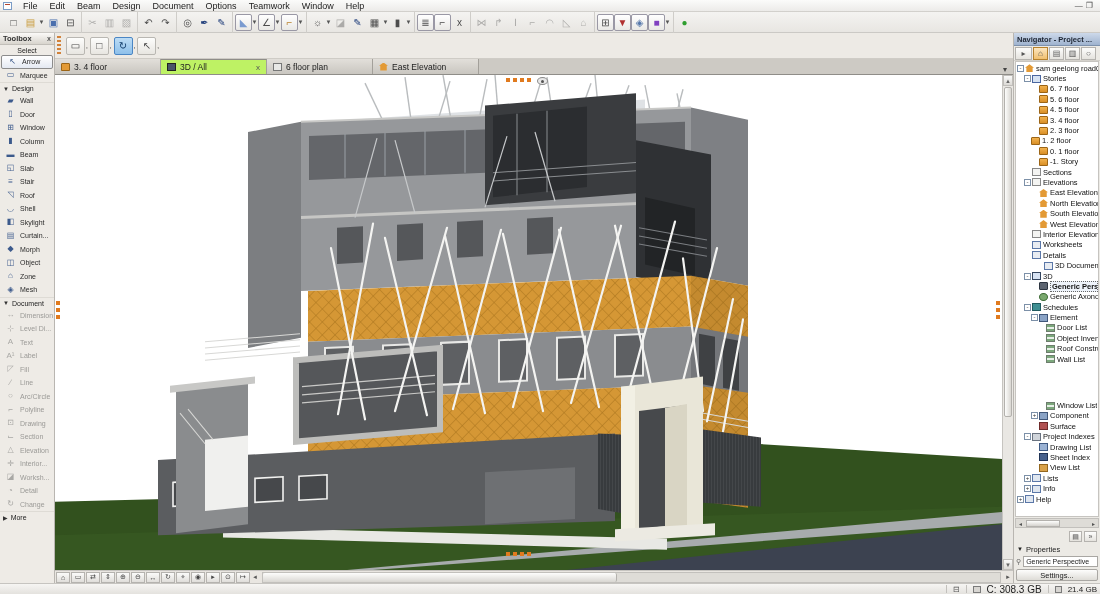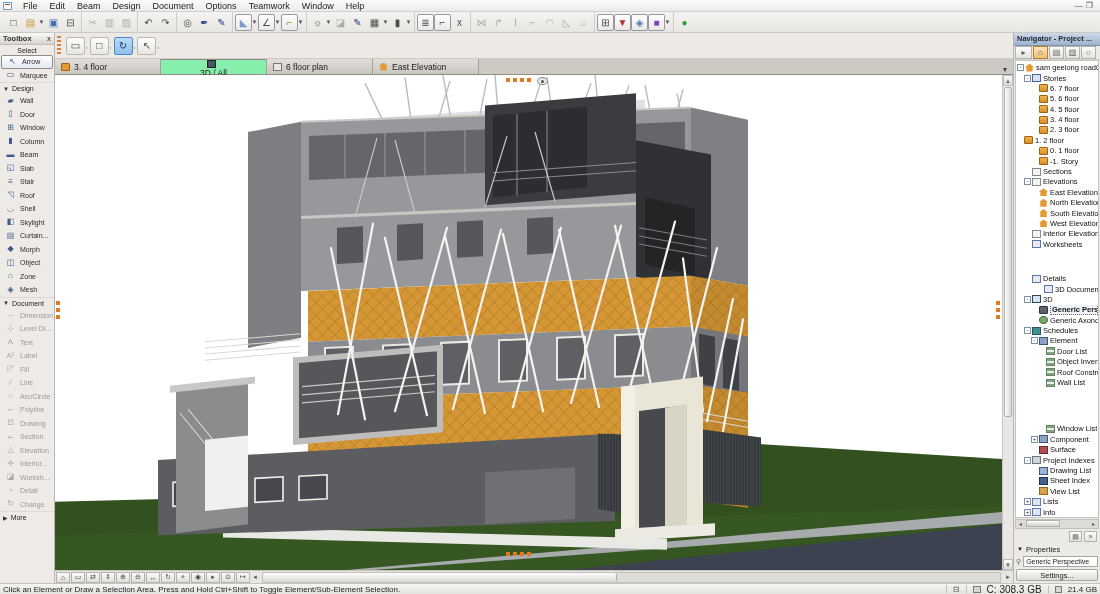--- a/index.html
+++ b/index.html
@@ -51,21 +51,21 @@
   .center { flex:1 1 auto; display:flex; flex-direction:column; min-width:0; }
   .dockstrip { height:26px; background:#edeae5; border-bottom:1px solid #cfccc6; display:flex; align-items:center; padding-left:2px; }
   .grip { width:4px; height:20px; margin-right:3px; background:repeating-linear-gradient(#d2823a 0 2px, transparent 2px 4px); }
   .mini-btn { width:19px; height:18px; border:1px solid #b9b7b2; background:linear-gradient(#fdfdfc,#e8e6e1); border-radius:2px; display:flex; align-items:center; justify-content:center; font-size:10px; color:#444; margin-left:2px; }
   .mini-btn.active { background:linear-gradient(#bcdcf5,#8ec0ea); border-color:#4b86c4; color:#123d6b; }
   .mini-fly { font-size:8px; color:#555; margin-left:1px; }
 
   
   .tabbar { height:16px; background:#cdcac4; border-bottom:1px solid #8f8d88; display:flex; align-items:flex-end; }
   .tab { height:15px; min-width:106px; display:flex; align-items:center; padding:0 6px; font-size:8.5px; color:#222; background:linear-gradient(#e2dfda,#c9c6c0); border-right:1px solid #a3a09a; }
-  .tab.active { background:#86efac; border-top:1px solid #8f8d88;flex-direction:column; }
+  .tab.active { background:#bef264; border-top:1px solid #8f8d88; }
   .tab .ticon { width:9px; height:8px; margin-right:4px; flex:0 0 auto; }
   .ticon.folder { background:#e39a35; border:1px solid #9c6516; border-radius:1px 1px 0 0; }
   .ticon.monitor { background:#4a5668; border:1px solid #222; }
   .ticon.layout { background:#e8e8e6; border:1px solid #777; }
   .ticon.house { background:#e39a35; clip-path:polygon(50% 0,100% 42%,86% 42%,86% 100%,14% 100%,14% 42%,0 42%); }
   .tab .tclose { margin-left:auto; padding-left:8px; font-size:8px; color:#555; }
   .tab-overflow { margin-left:auto; width:16px; text-align:center; font-size:8px; color:#444; }
 
   
   .viewport { flex:1 1 auto; position:relative; background:#ffffff; min-height:0; display:flex; }
@@ -662,21 +662,21 @@
           <div class="trow" style="padding-left: 15px;">
             <span class="noexp"></span>
             <span class="nicon ni-folder"></span>
             <span class="nlabel">3. 4 floor</span>
           </div>
           <div class="trow" style="padding-left: 15px;">
             <span class="noexp"></span>
             <span class="nicon ni-folder"></span>
             <span class="nlabel">2. 3 floor</span>
           </div>
-          <div class="trow" style="padding-left: 0;">
+          <div class="trow" style="padding-left: 7px;">
             <span class="noexp"></span>
             <span class="nicon ni-folder"></span>
             <span class="nlabel">1. 2 floor</span>
           </div>
           <div class="trow" style="padding-left: 15px;">
             <span class="noexp"></span>
             <span class="nicon ni-folder"></span>
             <span class="nlabel">0. 1 floor</span>
           </div>
           <div class="trow" style="padding-left: 15px;">
@@ -717,21 +717,21 @@
           <div class="trow" style="padding-left: 8px;">
             <span class="noexp"></span>
             <span class="nicon ni-section"></span>
             <span class="nlabel">Interior Elevations</span>
           </div>
           <div class="trow" style="padding-left: 8px;">
             <span class="noexp"></span>
             <span class="nicon ni-wks"></span>
             <span class="nlabel">Worksheets</span>
           </div>
-          <div class="trow" style="padding-left: 8px; margin-top: 24px;">
+          <div class="trow" style="padding-left: 8px;">
             <span class="noexp"></span>
             <span class="nicon ni-wks"></span>
             <span class="nlabel">Details</span>
           </div>
           <div class="trow" style="padding-left: 8px; margin-left: 12px;">
             <span class="noexp"></span>
             <span class="nicon ni-wks"></span>
             <span class="nlabel">3D Documents</span>
           </div>
           <div class="trow" style="padding-left: 8px;">
@@ -847,21 +847,20 @@
       <div class="props-val">
         <span class="key-ic">⚲</span>
         <div class="props-field">Generic Perspective</div>
       </div>
       <div class="settings-btn">Settings...</div>
     </div>
 
   </div>
 
   <div class="statusbar">
-    <span>Click an Element or Draw a Selection Area. Press and Hold Ctrl+Shift to Toggle Element/Sub-Element Selection.</span>
     <div class="sb-right">
       <span class="sb-sep"></span>
       <span class="sb-ic">⊟</span>
       <span class="sb-sep"></span>
       <span class="chip"></span>
       <span style="font-size:10px;">C: 308.3 GB</span>
       <span class="sb-sep"></span>
       <span class="chip" style="width:7px;"></span>
       <span style="font-size:8px;">21.4 GB</span>
     </div>

